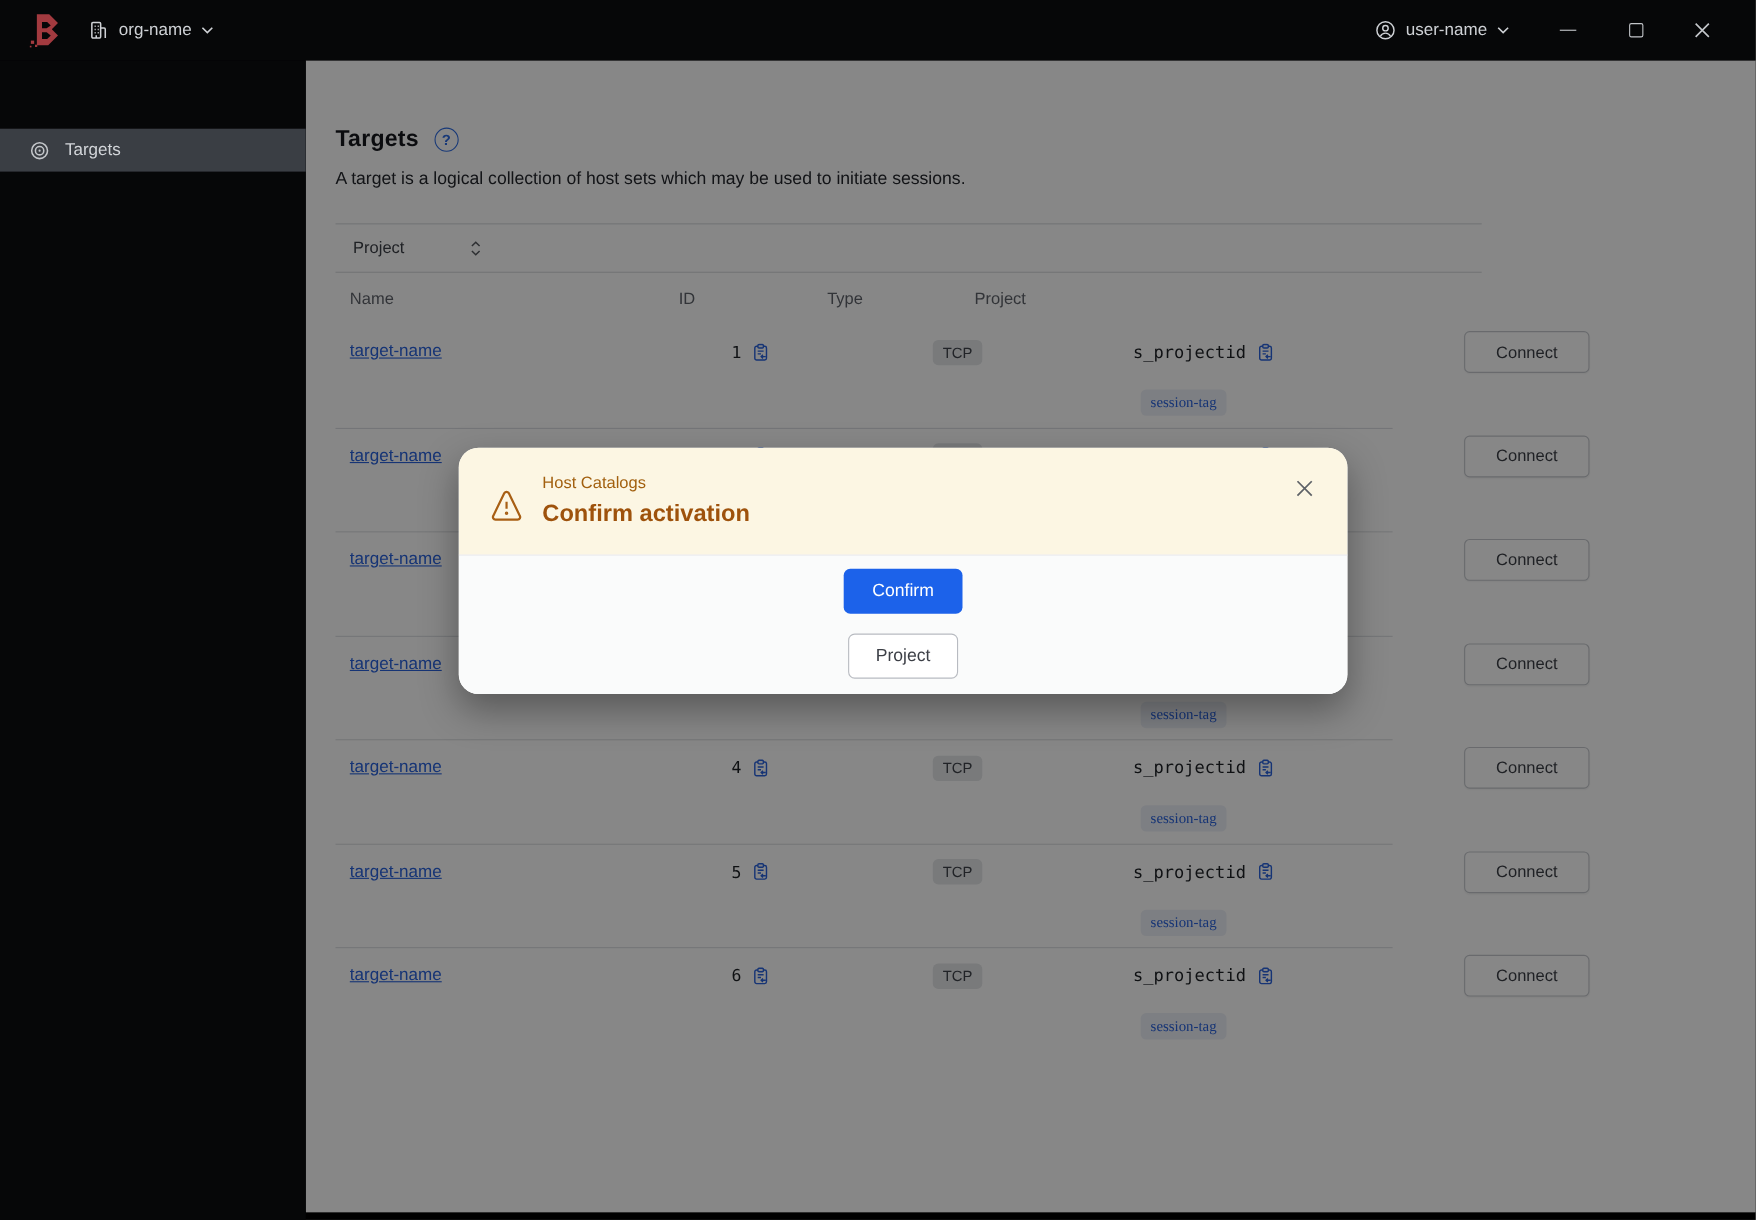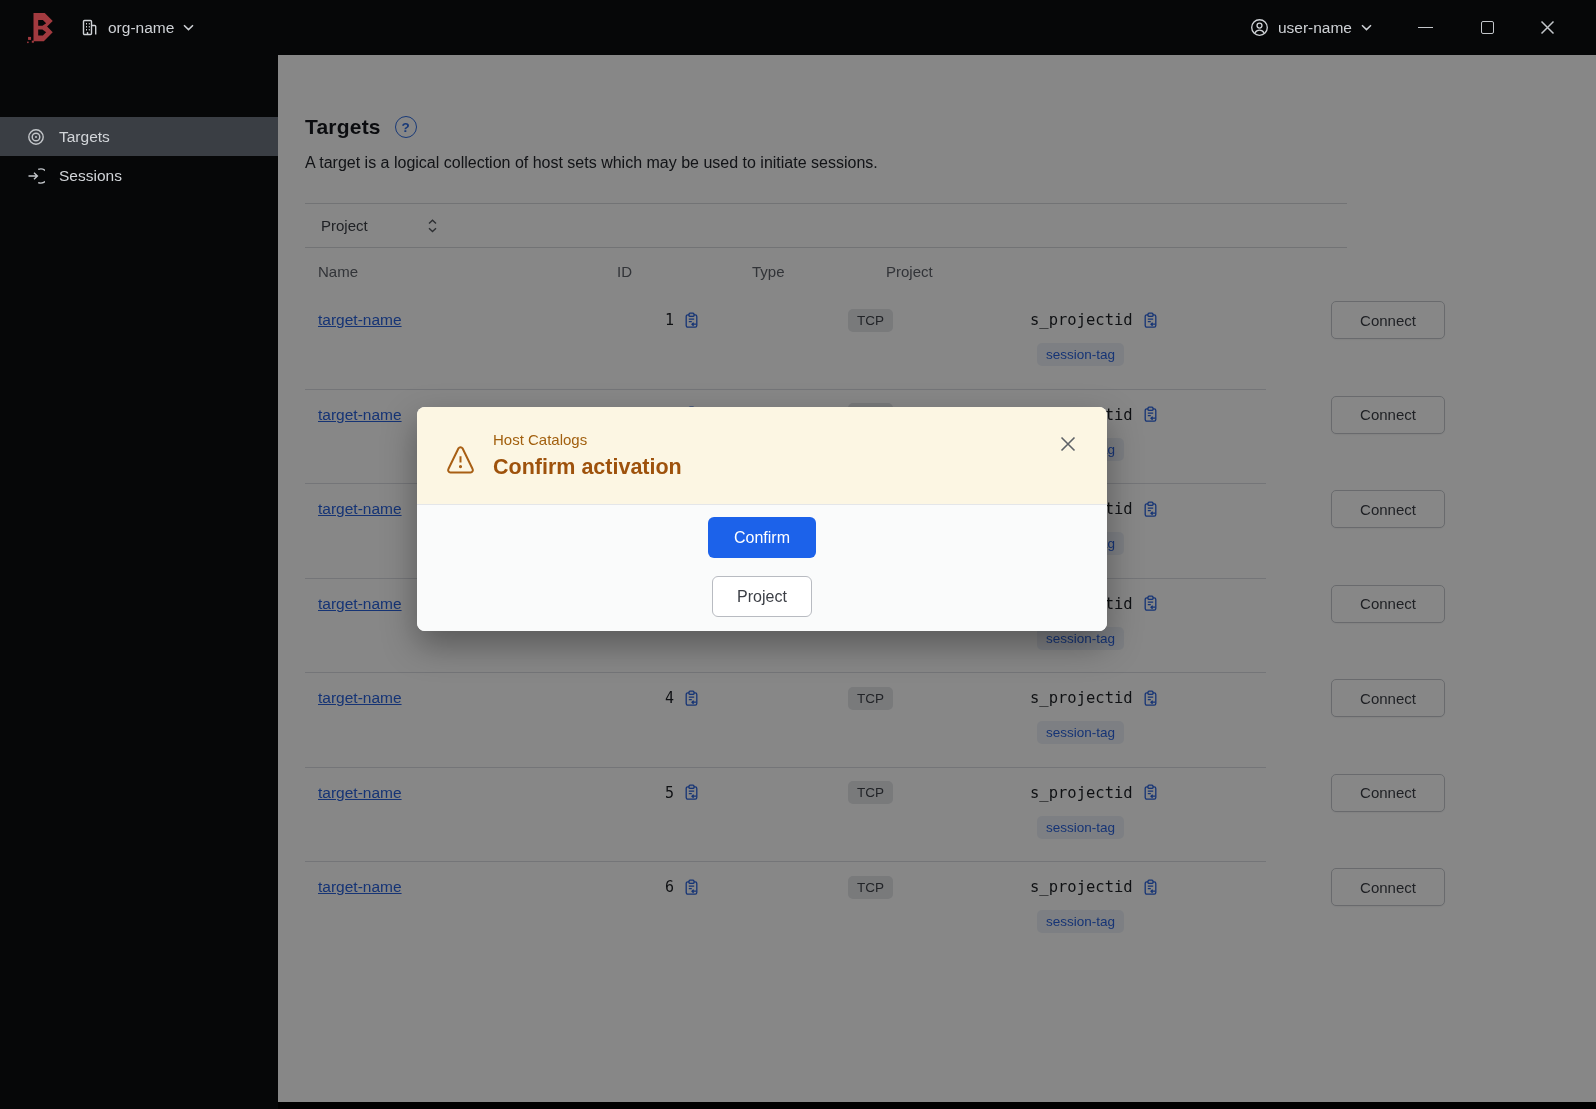--- a/index.html
+++ b/index.html
@@ -54,32 +54,32 @@
   .thead > div:first-child { padding-left:13px; }
   .trow { height:94.5px; padding-top:7px;gap:48px; }
   .trow.divided { border-bottom:1px solid #dcdee2; }
   .main-line { height:36px; display:flex; align-items:center; gap:9px; }
   .cell-name { padding-left:13px; }
   .name-link { font-size:15.5px; color:#2a63dd; text-decoration:underline; cursor:pointer; }
   .mono { font-family:"DejaVu Sans Mono", monospace; font-size:15px; color:#1d2025; }
   .copy-icon { display:flex; cursor:pointer; }
   .type-badge { display:inline-block; background:#e4e6e9; color:#3f434a; font-size:13.5px;
     padding:4px 9px; border-radius:5px; }
-  .tag-line { margin-top:5px; padding-left:7px; }
+  .tag-line { margin-top:16px; padding-left:7px;font-family:Liberation Serif, serif; }
   .tag-badge { display:inline-block; background:#edf0f7; color:#2a63dd; font-size:13.5px;
     padding:4px 9px; border-radius:5px; cursor:pointer; }
   .connect-btn { width:114px; height:38px; background:#fff; border:1px solid #c6c9ce;
     border-radius:5px; font-size:15px; color:#3c3f46; font-family:"Liberation Sans",sans-serif;
     box-shadow:0 1px 1px rgba(0,0,0,.04); cursor:pointer; }
 
   
   .overlay { position:absolute; left:278px; top:55px; width:1318px; height:1047px;
     background:rgba(0,0,0,0.47); z-index:10; }
-  .modal { position:absolute; left:417px; top:407px; width:690px; z-index:20;
-    background:#fff; border-radius:8px; overflow:hidden;
+  .modal { position:absolute; left:417px; top:407px; width:808px; z-index:20;
+    background:#fff; border-radius:18px; overflow:hidden;
     box-shadow:0 14px 34px rgba(0,0,0,0.35); }
   .modal-header { background:#fcf6e3; padding:24px 28px; display:flex; gap:17px; position:relative; }
   .warn-wrap { padding-top:14px; }
   .mh-context { font-size:15px; color:#a2600f; }
   .mh-title { margin-top:7px; font-size:21.5px; font-weight:bold; color:#9e520c; }
   .modal-close { position:absolute; right:28px; top:26px; width:22px; height:22px;
     display:flex; align-items:center; justify-content:center; cursor:pointer; background:none; border:none; }
   .modal-body { padding:36px 30px 47px; font-size:17.5px; color:#3f424a; }
   .modal-footer { background:#fafbfb; border-top:1px solid #e4e6e9;
     padding:12px 30px 14px; display:flex; gap:18px; align-items:center;flex-direction:column; }
@@ -151,27 +151,20 @@
 
 <div class="sidebar">
   <div class="side-item active">
     <svg width="18" height="18" viewBox="0 0 18 18" fill="none" stroke="#c3c6ca" stroke-width="1.4">
       <circle cx="9" cy="9" r="7.2"></circle>
       <circle cx="9" cy="9" r="3.8"></circle>
       <circle cx="9" cy="9" r="1" fill="#c3c6ca" stroke="none"></circle>
     </svg>
     <span>Targets</span>
   </div>
-  <div class="side-item">
-    <svg width="18" height="18" viewBox="0 0 18 18" fill="none" stroke="#c3c6ca" stroke-width="1.4">
-      <path d="M11.2 2.4 a7.1 7.1 0 1 1 0 13.2"></path>
-      <path d="M1.5 9 h8.6 M7 5.8 L10.4 9 L7 12.2"></path>
-    </svg>
-    <span>Sessions</span>
-  </div>
 </div>
 
 <div class="main">
   <div class="page-head">
     <div class="title-row">
       <span class="page-title">Targets</span>
       <span class="help-icon">
           <span>?</span>
         </span>
     </div>

